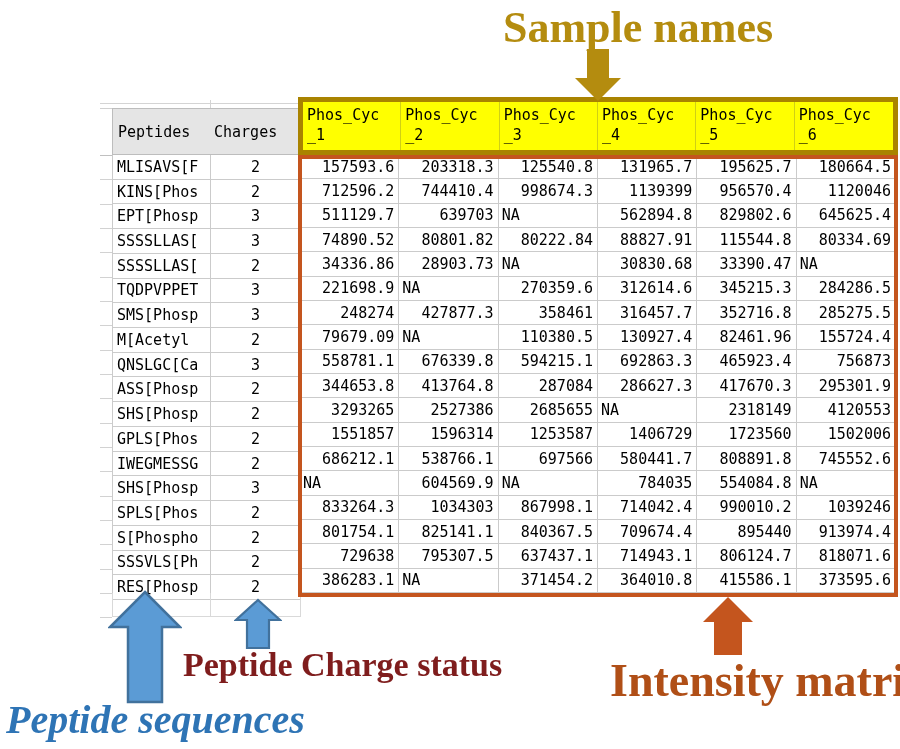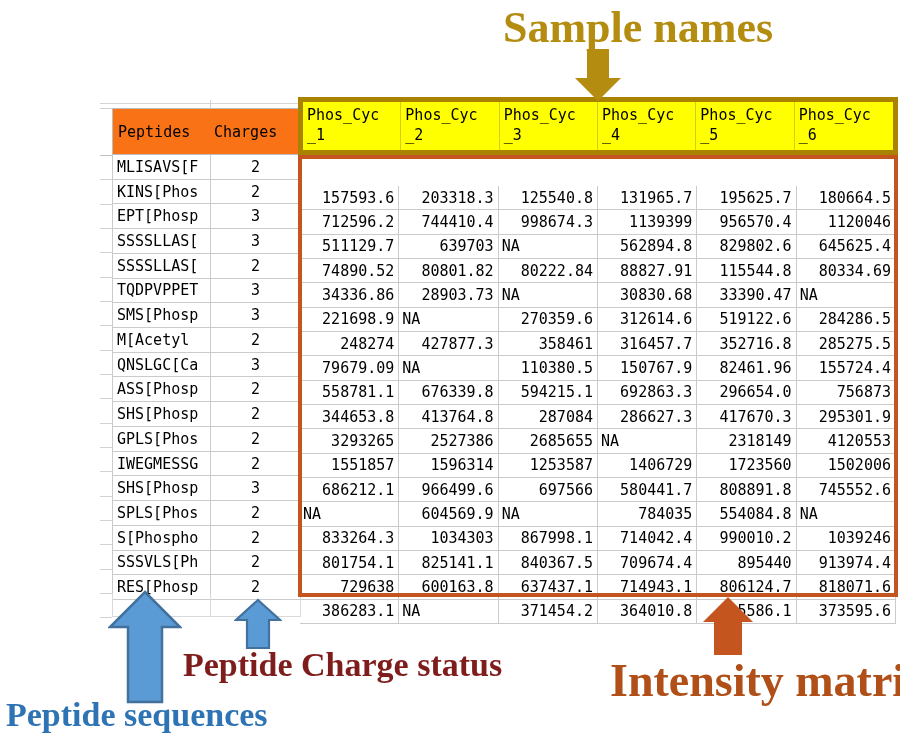--- a/index.html
+++ b/index.html
@@ -12,21 +12,21 @@
   
   .sheet { position:absolute; left:100px; top:95px; width:800px; height:540px; }
   .hairline-top { position:absolute; left:0; top:8px; width:198px; height:1px; background:#d4d4d4; }
   .stub-top { position:absolute; left:110px; top:5px; width:1px; height:8px; background:#d4d4d4; }
 
   .gutter { position:absolute; left:0; top:13px; width:12px; display:flex; flex-direction:column; border-top:1px solid #d0d0d0; }
   .gutter .g-hdr { height:47px; border-bottom:1px solid #c0c0c0; }
   .gutter .g-row { height:24.33px; border-bottom:1px solid #d2d2d2; }
 
   .hdr-blue {
-    position:absolute; top:13px; height:47px; background:#f97316;
+    position:absolute; top:13px; height:47px; background:#e5e5e5;
     border:1px solid #bdbdbd; display:flex; align-items:center;
     padding-left:5px; font-size:15px; color:#000;
   }
   .hdr-peptides { left:12px; width:98px; }
   .hdr-charges  { left:109px; width:91px; border-left:none; }
 
   .sample-header-block {
     position:absolute; left:198px; top:2px; width:600px; height:58px;
     background:#ffff00; border:5px solid #a98300;
     display:grid; grid-template-columns:repeat(6,1fr); z-index:2;
@@ -47,21 +47,20 @@
     border-right:1px solid #cbcbcb; border-bottom:1px solid #cbcbcb;
     overflow:hidden; white-space:nowrap;
   }
   .cell.pep { padding-left:4px; }
   .cell.chg { justify-content:center; }
 
   .matrix {
     position:absolute; left:200px; top:60px; width:596px; height:438px;
     display:grid; grid-template-columns:repeat(6,1fr); grid-template-rows:repeat(18,1fr);
     background:#ffffff;
-    margin-top:31px;
   }
   .mcell {
     font-size:15px; color:#000; display:flex; align-items:center; justify-content:flex-end;
     padding-right:4px; border-right:1px solid #cbcbcb; border-bottom:1px solid #cbcbcb;
     overflow:hidden; white-space:nowrap;
   }
   .mcell.na { justify-content:flex-start; padding-left:3px; }
 
   .matrix-frame {
     position:absolute; left:198px; top:60px; width:600px; height:442px;
@@ -75,21 +74,21 @@
   }
   .ghost-row div { border-right:1px solid #d9d9d9; border-bottom:1px solid #d9d9d9; }
 
   
   .ann {
     position:absolute; font-family:"Liberation Serif", serif; font-weight:bold;
     white-space:nowrap; z-index:6;
   }
   .ann-sample    { left:503px; top:2px;   font-size:44px; color:#b48c0f; }
   .ann-charge    { left:183px; top:646px; font-size:34px; color:#7f1d1d; }
-  .ann-sequences { left:6px;   top:696px; font-size:34px; color:#2e74b5; }
+  .ann-sequences { left:6px;   top:696px; font-size:40px; color:#2e74b5;font-style:italic; }
   .ann-intensity { left:610px; top:654px; font-size:46px; color:#b04f17; }
 
   .arrow-svg { position:absolute; z-index:5; }
 </style>
 </head>
 <body>
 
 <div class="stage">
 
   <div class="ann ann-sample">Sample names</div>
@@ -220,60 +219,60 @@
         <div class="mcell">34336.86</div>
         <div class="mcell">28903.73</div>
         <div class="mcell na">NA</div>
         <div class="mcell">30830.68</div>
         <div class="mcell">33390.47</div>
         <div class="mcell na">NA</div>
         <div class="mcell">221698.9</div>
         <div class="mcell na">NA</div>
         <div class="mcell">270359.6</div>
         <div class="mcell">312614.6</div>
-        <div class="mcell">519122.6</div>
+        <div class="mcell">345215.3</div>
         <div class="mcell">284286.5</div>
         <div class="mcell">248274</div>
         <div class="mcell">427877.3</div>
         <div class="mcell">358461</div>
         <div class="mcell">316457.7</div>
         <div class="mcell">352716.8</div>
         <div class="mcell">285275.5</div>
         <div class="mcell">79679.09</div>
         <div class="mcell na">NA</div>
         <div class="mcell">110380.5</div>
-        <div class="mcell">150767.9</div>
+        <div class="mcell">130927.4</div>
         <div class="mcell">82461.96</div>
         <div class="mcell">155724.4</div>
         <div class="mcell">558781.1</div>
         <div class="mcell">676339.8</div>
         <div class="mcell">594215.1</div>
         <div class="mcell">692863.3</div>
-        <div class="mcell">296654.0</div>
+        <div class="mcell">465923.4</div>
         <div class="mcell">756873</div>
         <div class="mcell">344653.8</div>
         <div class="mcell">413764.8</div>
         <div class="mcell">287084</div>
         <div class="mcell">286627.3</div>
         <div class="mcell">417670.3</div>
         <div class="mcell">295301.9</div>
         <div class="mcell">3293265</div>
         <div class="mcell">2527386</div>
         <div class="mcell">2685655</div>
         <div class="mcell na">NA</div>
         <div class="mcell">2318149</div>
         <div class="mcell">4120553</div>
         <div class="mcell">1551857</div>
         <div class="mcell">1596314</div>
         <div class="mcell">1253587</div>
         <div class="mcell">1406729</div>
         <div class="mcell">1723560</div>
         <div class="mcell">1502006</div>
         <div class="mcell">686212.1</div>
-        <div class="mcell">966499.6</div>
+        <div class="mcell">538766.1</div>
         <div class="mcell">697566</div>
         <div class="mcell">580441.7</div>
         <div class="mcell">808891.8</div>
         <div class="mcell">745552.6</div>
         <div class="mcell na">NA</div>
         <div class="mcell">604569.9</div>
         <div class="mcell na">NA</div>
         <div class="mcell">784035</div>
         <div class="mcell">554084.8</div>
         <div class="mcell na">NA</div>
@@ -283,21 +282,21 @@
         <div class="mcell">714042.4</div>
         <div class="mcell">990010.2</div>
         <div class="mcell">1039246</div>
         <div class="mcell">801754.1</div>
         <div class="mcell">825141.1</div>
         <div class="mcell">840367.5</div>
         <div class="mcell">709674.4</div>
         <div class="mcell">895440</div>
         <div class="mcell">913974.4</div>
         <div class="mcell">729638</div>
-        <div class="mcell">600163.8</div>
+        <div class="mcell">795307.5</div>
         <div class="mcell">637437.1</div>
         <div class="mcell">714943.1</div>
         <div class="mcell">806124.7</div>
         <div class="mcell">818071.6</div>
         <div class="mcell">386283.1</div>
         <div class="mcell na">NA</div>
         <div class="mcell">371454.2</div>
         <div class="mcell">364010.8</div>
         <div class="mcell">415586.1</div>
         <div class="mcell">373595.6</div>

